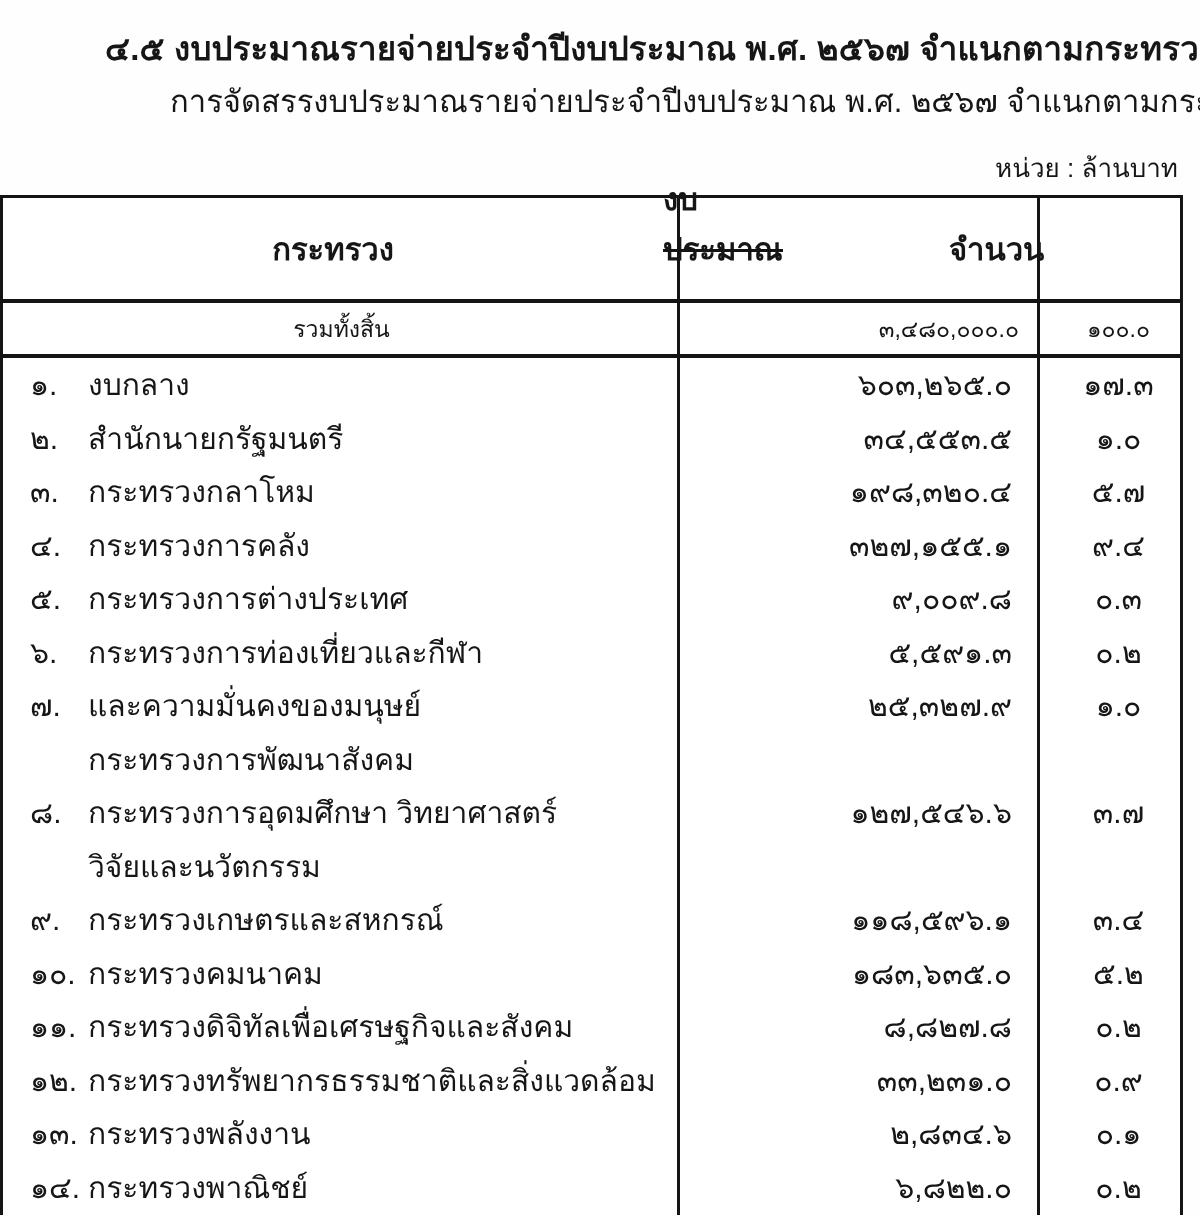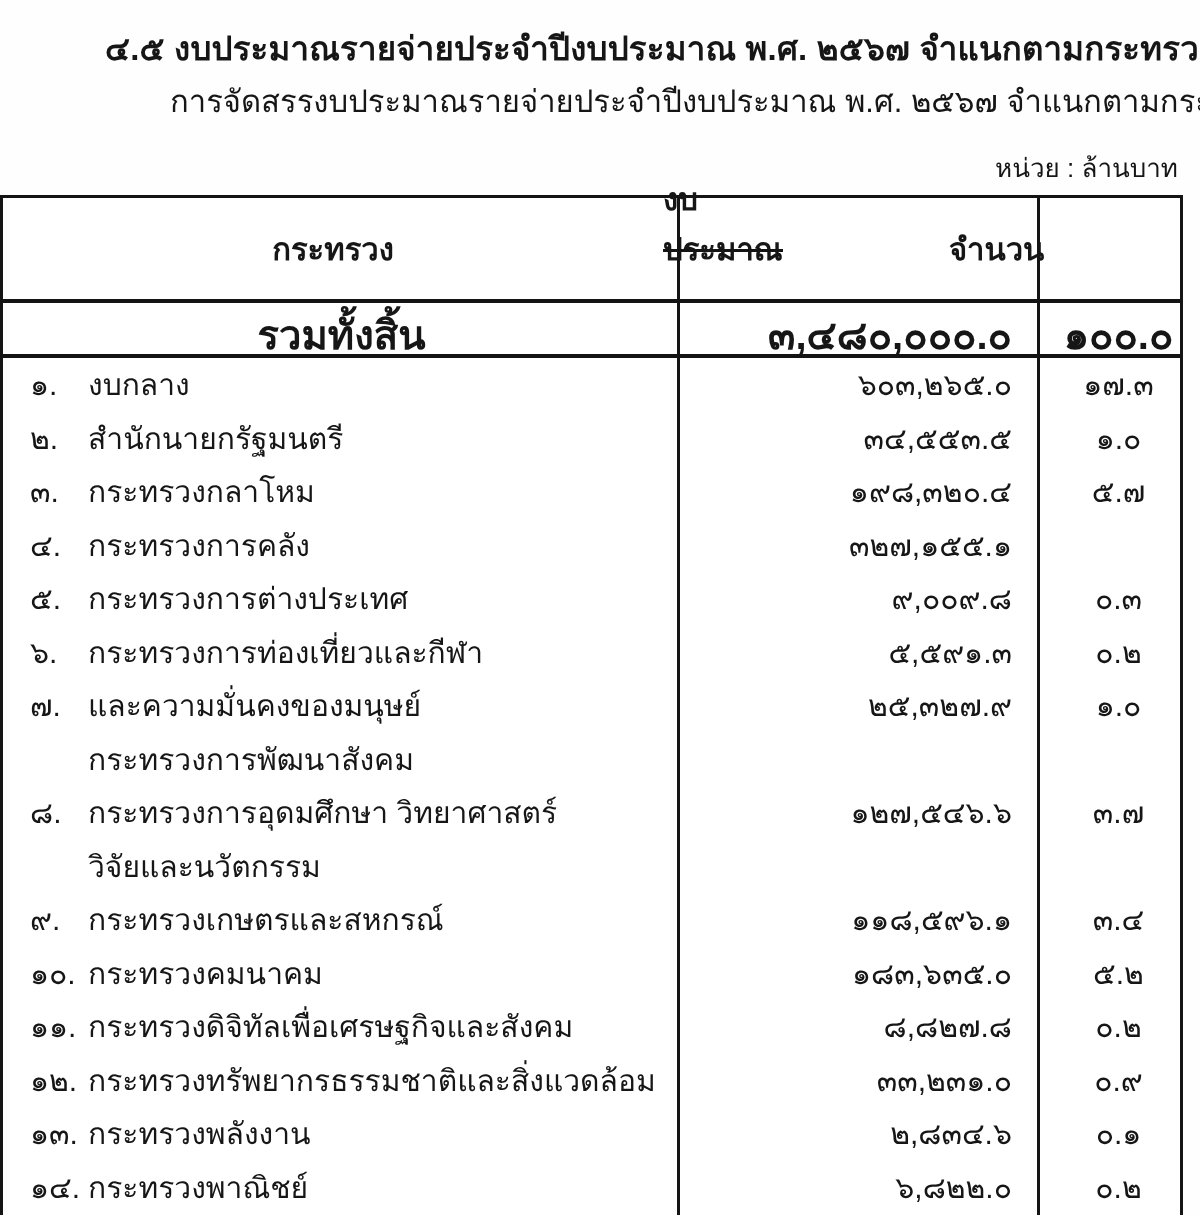--- a/index.html
+++ b/index.html
@@ -45,23 +45,23 @@
                display:flex; align-items:center; justify-content:center;
                font-weight:bold; font-size:31px; }
   .th-sub { flex:1; display:flex;margin-left:34px; }
   .th-amount { width:360px; display:flex; align-items:center; justify-content:center;
                font-weight:bold; font-size:31px; }
   .th-pct { width:157px; display:flex; align-items:center; justify-content:center;
             font-weight:bold; font-size:31px; }
 
   .trow-total { height:55px; border-bottom:4px solid #141414;
                 display:grid; grid-template-columns:677px 360px 157px;
-                align-items:center; font-weight:bold; font-size:40px; }
+                align-items:center; font-weight:normal; font-size:23px; }
   .trow-total .t-label  { text-align:center; }
-  .trow-total .t-amount { text-align:right; padding-right:28px; }
+  .trow-total .t-amount { text-align:right; padding-right:21px; }
   .trow-total .t-pct    { text-align:center; }
 
   .tbody { position:relative; }
   .brow { display:grid; grid-template-columns:85px 592px 360px 157px;
           font-size:30px; }
   .brow .c { line-height:53.5px; }
   .c-num   { padding-left:27px; }
   .c-name  { padding-right:17px; }
   .c-amt   { text-align:right; padding-right:28px; align-self:start; }
   .c-pct   { text-align:center; align-self:start; }
@@ -129,20 +129,21 @@
     <div class="c c-pct">๕.๗</div>
   </div>
 
   <div class="brow">
     <div class="c c-num">๔.</div>
     <div class="c c-name">
       <div>กระทรวงการคลัง</div>
 
     </div>
     <div class="c c-amt">๓๒๗,๑๕๕.๑</div>
+    <div class="c c-pct">๙.๔</div>
   </div>
 
   <div class="brow">
     <div class="c c-num">๕.</div>
     <div class="c c-name">
       <div>กระทรวงการต่างประเทศ</div>
 
     </div>
     <div class="c c-amt">๙,๐๐๙.๘</div>
     <div class="c c-pct">๐.๓</div>

